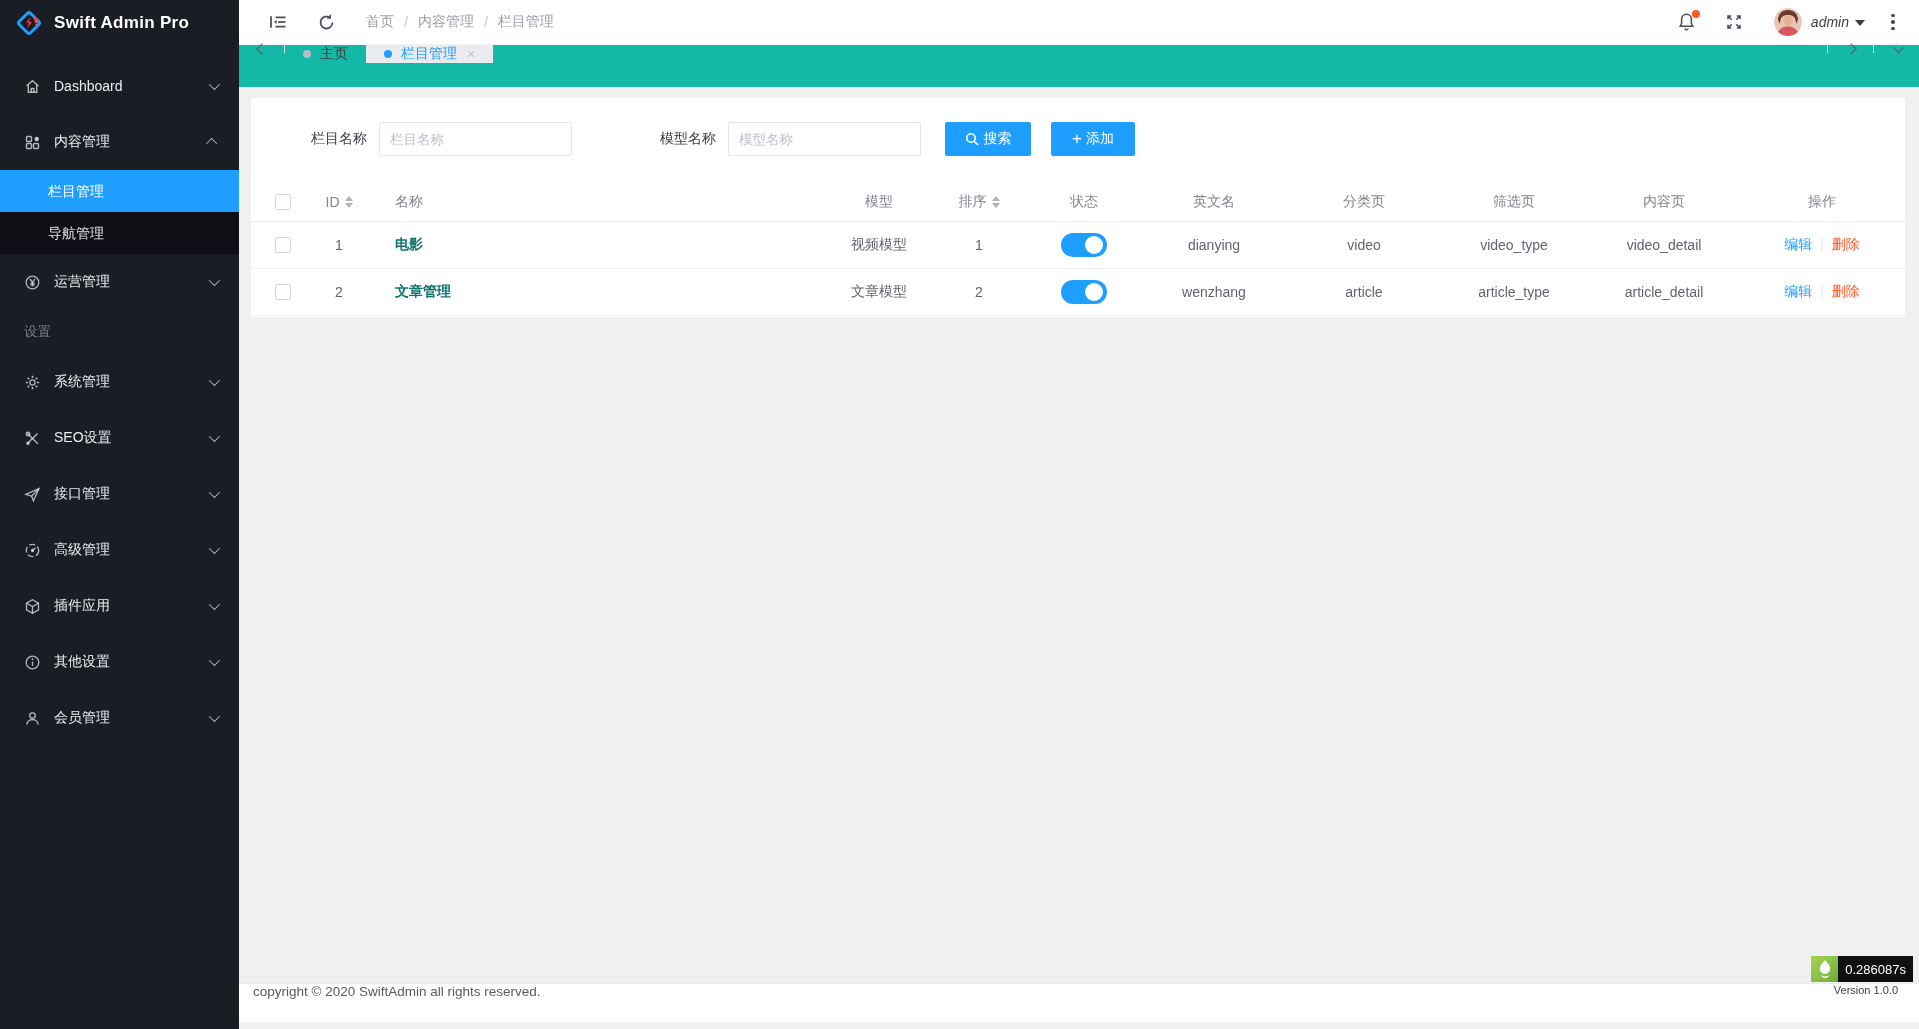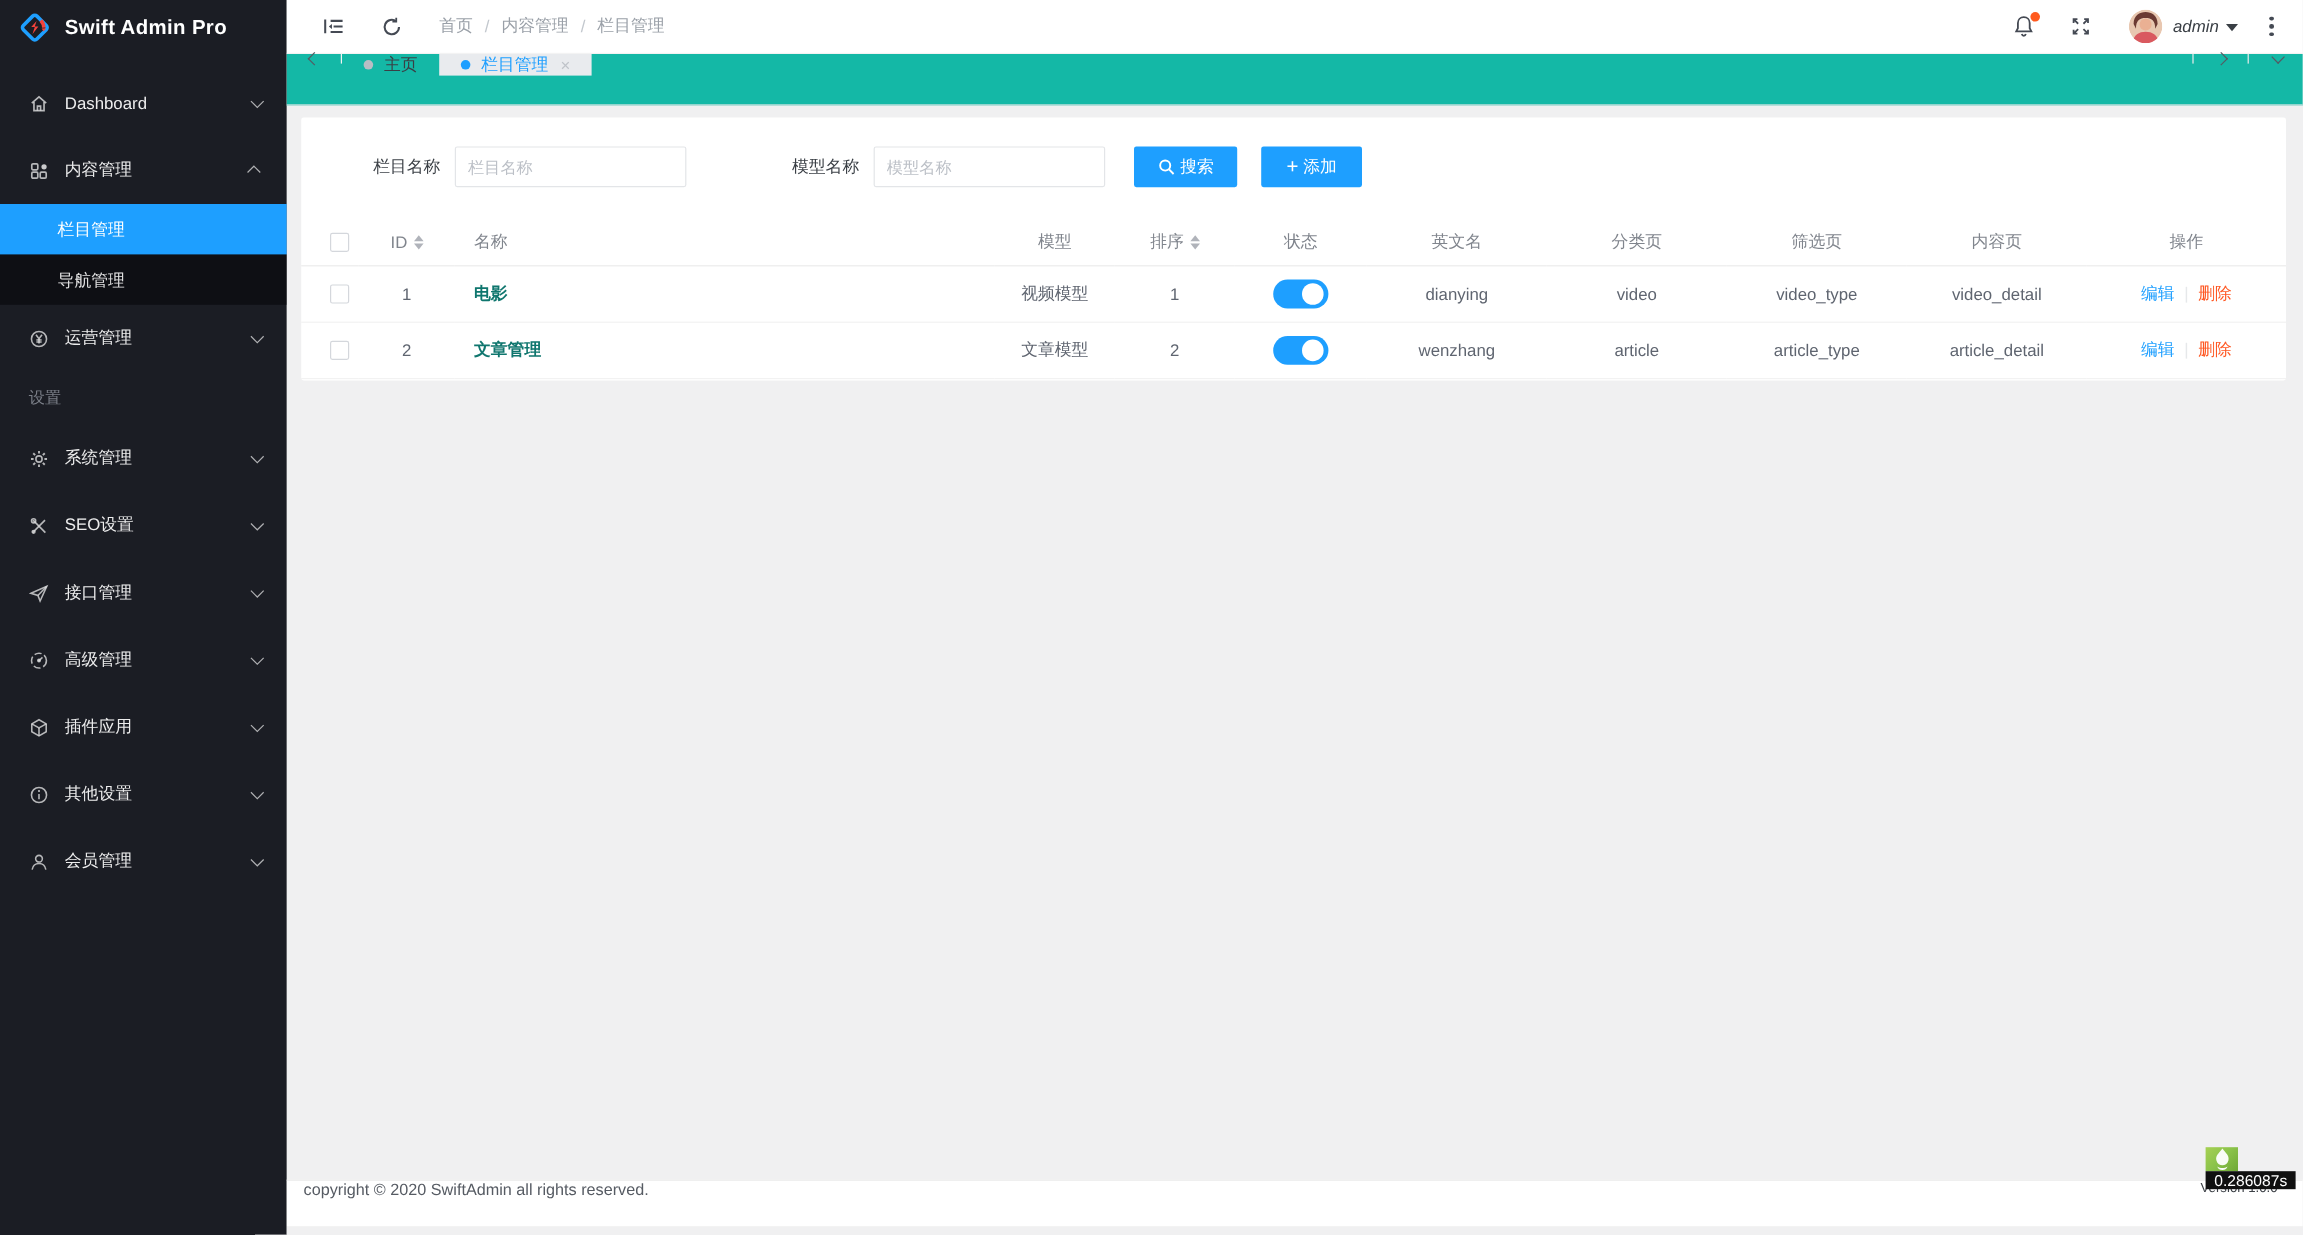--- a/index.html
+++ b/index.html
@@ -84,21 +84,21 @@
   .sort .s-up { border-bottom:5px solid #b0b3ba; }
   .sort .s-dn { border-top:5px solid #b0b3ba; }
   .toggle { display:inline-block; width:46px; height:24px; border-radius:12px; background:#ccc; position:relative; cursor:pointer; vertical-align:middle; }
   .toggle[data-state="on"] { background:#1e9fff; }
   .toggle .knob { position:absolute; top:3px; right:4px; width:18px; height:18px; border-radius:50%; background:#fff; }
   .lnk-edit { color:#1e9fff; cursor:pointer; }
   .lnk-del { color:#ff5722; cursor:pointer; }
   .lnk-sep { color:#e6e8ea; margin:0 8px; }
 
   
-  .perf { position:absolute; right:6px; bottom:47px; display:flex; align-items:stretch; height:26px;flex-direction:column; }
+  .perf { position:absolute; right:6px; bottom:47px; display:flex; align-items:stretch; height:26px; }
   .perf-logo { width:27px; background:linear-gradient(135deg,#a6d053 0%,#8bc34a 48%,#6fa836 100%); display:flex; align-items:center; justify-content:center; }
   .perf-time { background:#101010; color:#fff; font-size:13px; padding:0 7px; display:flex; align-items:center; font-family:"Liberation Sans","DejaVu Sans",sans-serif; }
 
   
   .footer { height:39px; background:#fff; border-top:1px solid #ececec; display:flex; align-items:flex-start; justify-content:space-between; padding:0 21px 0 14px; }
   .footer .copy { color:#565b63; font-size:13.5px; }
   .footer .ver { color:#3c4046; font-size:11px; }
   .bottom-strip { height:7px; background:#f0f0f1; }
 
   svg { display:block; }

